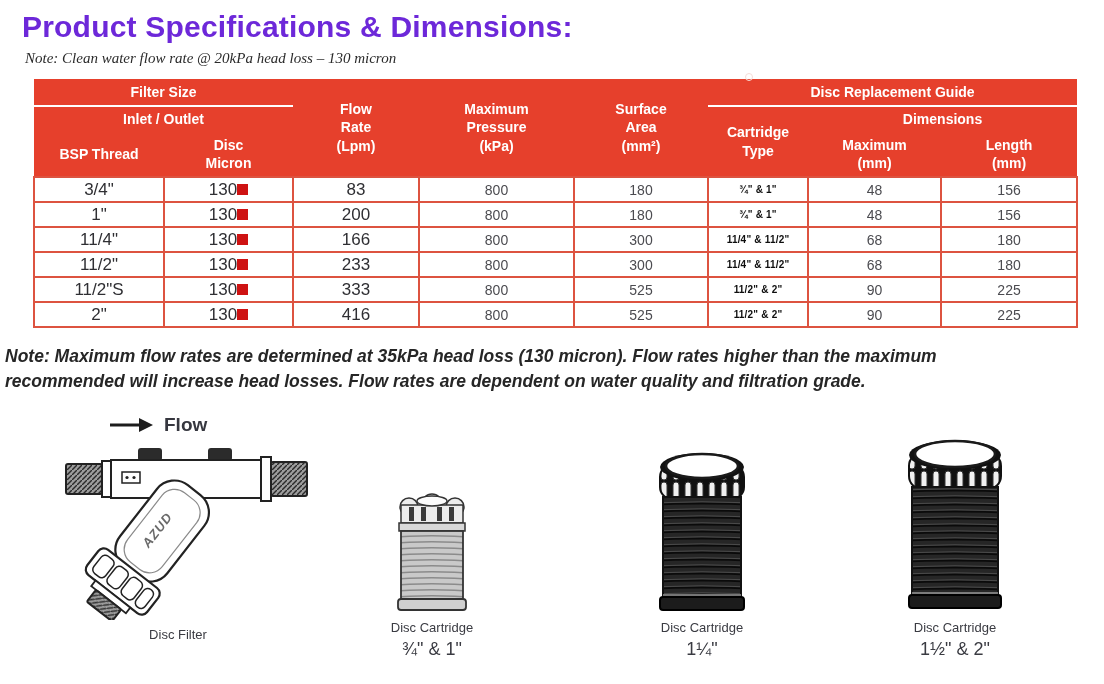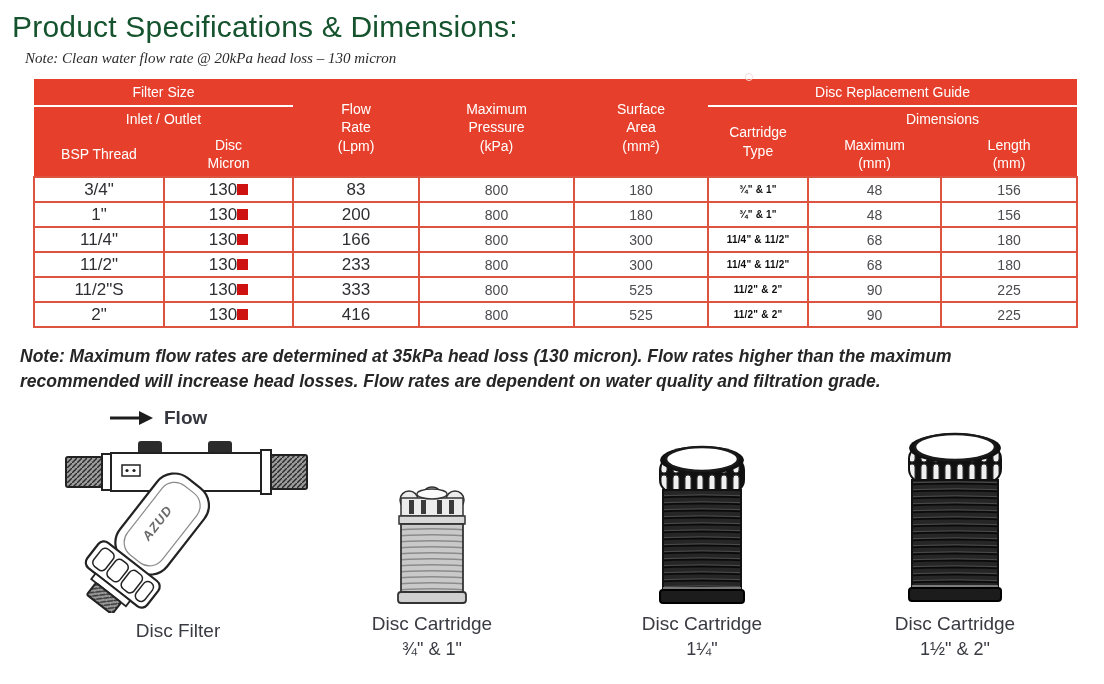--- a/index.html
+++ b/index.html
@@ -1,58 +1,58 @@
 <!DOCTYPE html>
 <html><head>
 <meta charset="utf-8">
 <style>
   * { margin:0; padding:0; box-sizing:border-box; }
   html,body { width:1104px; height:684px; background:#ffffff; font-family:"Liberation Sans", sans-serif; position:relative; overflow:hidden; }
 
   .page-title{
-    position:absolute; left:12px; top:10px;
-    font-size:30px; font-weight:normal; color:#14532d; letter-spacing:.2px;
+    position:absolute; left:22px; top:10px;
+    font-size:30px; font-weight:bold; color:#6d28d9; letter-spacing:.2px;
   }
   .page-subtitle{
     position:absolute; left:25px; top:50px;
     font-size:15px; font-style:italic; color:#2b2b2b;font-family:Liberation Serif, serif;
   }
 
   table.spec{ position:absolute; left:33px; top:79px; width:1043px;
     border-collapse:collapse; table-layout:fixed; }
   table.spec th, table.spec td{ text-align:center; vertical-align:middle; }
 
   thead th{
-    background:#e6402c; color:#ffffff; font-weight:normal; font-size:14px;
+    background:#e6402c; color:#ffffff; font-weight:bold; font-size:14px;
     white-space:pre-line; line-height:1.32; border:0;
   }
   thead tr.h1 th{ height:27px; }
   thead tr.h2 th{ height:26px; }
   thead tr.h3 th{ height:45px; }
   th.uline{ border-bottom:2.5px solid #ffffff; }
 
   tbody tr{ height:25px; background:#ffffff; }
   tbody td{ border:2px solid #dd5340; background:#fff; }
   td.big{ font-size:17px; color:#2f2f33; }
   td.mid{ font-size:14px; color:#4b4b50;margin-top:28px; }
   td.cart{ font-size:10px; font-weight:bold; color:#0e0e0e; letter-spacing:.2px; }
   .micron-wrap{ display:flex; align-items:center; justify-content:center; }
   .sq{ width:11px; height:11px; background:#ce1212; display:inline-block; }
 
   .circle-mark{ position:absolute; left:745px; top:73px; width:8px; height:8px;
     border:1.5px solid #f6ddd8; border-radius:50%; z-index:5; }
 
   .note{
-    position:absolute; left:20px; top:344px; width:1065px;
+    position:absolute; left:5px; top:344px; width:1065px;
     font-size:17.5px; font-weight:bold; font-style:italic; color:#262626;
     line-height:1.42; white-space:pre-line;
   }
 
   .fig{ position:absolute; display:flex; flex-direction:column; align-items:center; }
-  .fig-label{ font-size:19px; color:#3a3b42; margin-top:7px; }
+  .fig-label{ font-size:13px; color:#3a3b42; margin-top:7px; }
   .fig-size{ font-size:18px; color:#3a3b42; margin-top:4px; }
 
   .fig-filter{ left:62px; bottom:42px; width:272px; align-items:flex-start; }
   .flow-row{ display:flex; align-items:center; gap:10px; margin-left:46px; margin-bottom:4px; }
   .flow-text{ font-size:19px; font-weight:bold; color:#36373f; }
   .fig-filter .fig-label{ align-self:center; margin-left:-40px; }
 
   .fig-c1{ left:352px; bottom:24px; width:160px; }
   .fig-c2{ left:622px; bottom:24px; width:160px; }
   .fig-c3{ left:875px; bottom:24px; width:160px; }

